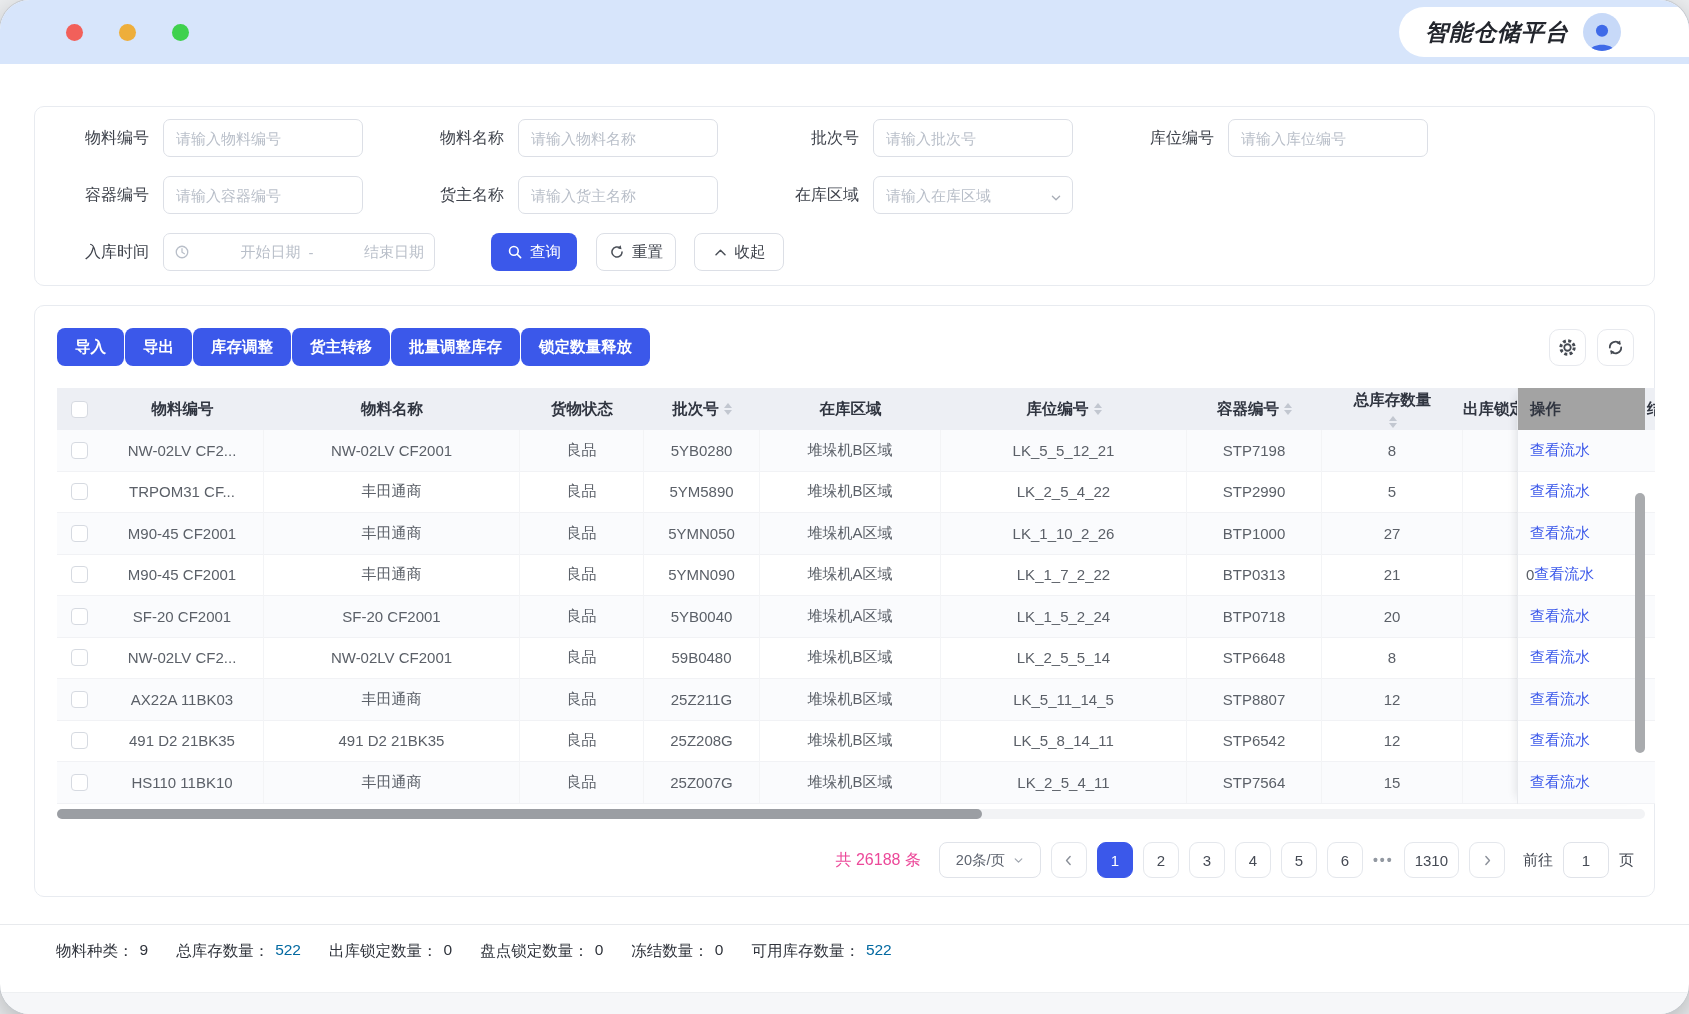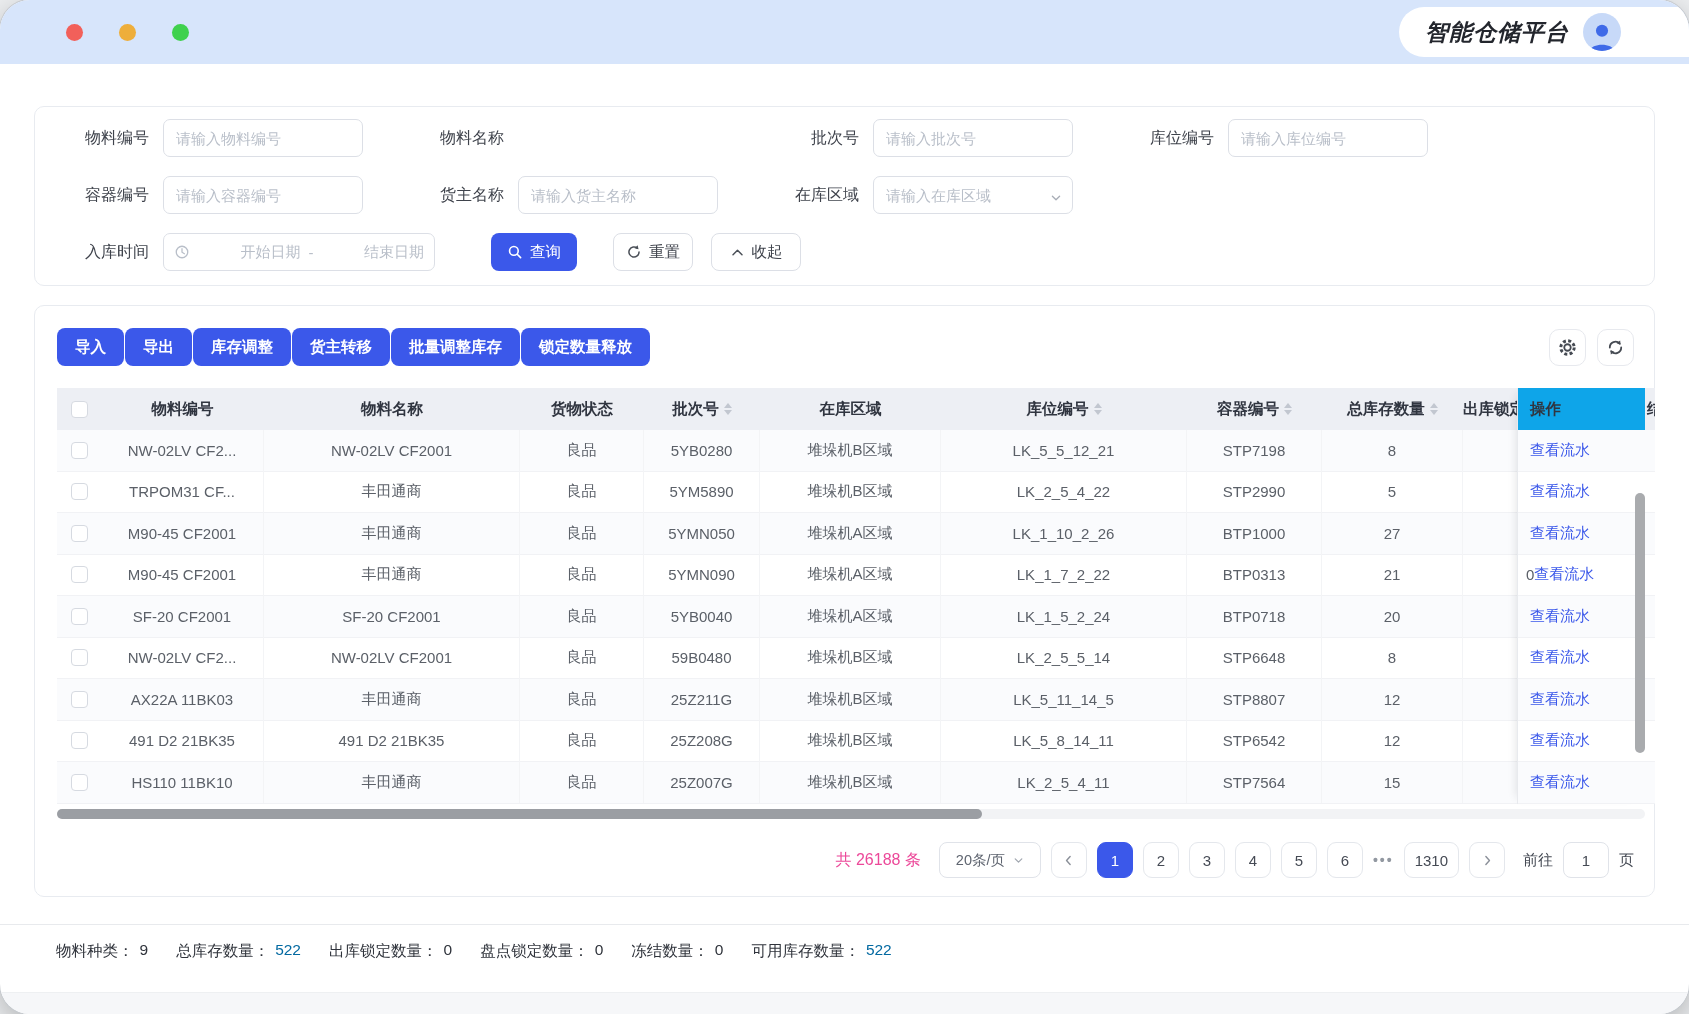--- a/index.html
+++ b/index.html
@@ -38,21 +38,21 @@
   .sel-caret { position:absolute; right:10px; top:13px; }
   .search-row3 { display:flex; align-items:center; margin-top:19px; }
   .date-input { width:272px; padding:0 10px; gap:8px; color:#b9bfc9; font-size:15px; }
   .date-ph { flex:1; text-align:right; }
   .date-sep { color:#b9bfc9; }
   .btn { height:38px; border-radius:8px; border:none; display:flex; align-items:center;
          justify-content:center; gap:7px; font-size:15.5px; cursor:pointer;
          font-family:"Liberation Sans","DejaVu Sans",sans-serif; }
   .btn.primary { background:#3b58ea; color:#fff; width:86px; margin-left:56px; }
   .btn.ghost { background:#fff; color:#3f434c; border:1px solid #dcdfe6; }
-  .btn-reset { width:80px; margin-left:36px; }
+  .btn-reset { width:80px; margin-left:19px; }
   .btn-collapse { width:90px; margin-left:18px; }
 
   
   .table-card { margin-top:19px; border:1px solid #e8ebf0; border-radius:10px; background:#fff;
                 padding:22px 0 16px 22px; }
   .toolbar { display:flex; align-items:center; justify-content:space-between; padding-right:20px; }
   .tb-left { display:flex; gap:1px; }
   .tb-btn { height:38px; padding:0 18px; background:#3b58ea; color:#fff; border:none; border-radius:8px;
             font-size:15.5px; font-weight:700; cursor:pointer;
             font-family:"Liberation Sans","DejaVu Sans",sans-serif; }
@@ -73,21 +73,21 @@
         color:#5b6068; flex:none; border-right:1px solid #f3f4f6; overflow:hidden; }
   .td.sel, .th.sel { border-right:none; }
   .cb { width:17px; height:17px; border:1.5px solid #d6dae1; border-radius:4px; background:#fff; }
   .carets { display:inline-flex; flex-direction:column; gap:2px; cursor:pointer; }
   .car-up { width:0; height:0; border-left:4.5px solid transparent; border-right:4.5px solid transparent;
             border-bottom:5.5px solid #c2c7d0; }
   .car-dn { width:0; height:0; border-left:4.5px solid transparent; border-right:4.5px solid transparent;
             border-top:5.5px solid #c2c7d0; }
   .t-fixed { position:absolute; left:1460px; top:0; width:128px;
              border-left:1px solid #e8eaee; box-shadow:-7px 0 9px -7px rgba(31,35,41,.14); }
-  .t-fixed .fh { height:42px; background:#0ea5e9; display:flex; align-items:center; padding-left:12px;
+  .t-fixed .fh { height:42px; background:#a3a3a3; display:flex; align-items:center; padding-left:12px;
                  font-size:15.5px; font-weight:700; color:#303540; }
   .t-fixed .fc { height:41.5px; background:#fff; border-bottom:1px solid #f1f2f5; display:flex;
                  align-items:center; padding-left:12px; }
   .t-fixed .fc.odd { background:#fafbfd; }
   .op-link { color:#3b58ea; font-size:15px; text-decoration:none; cursor:pointer; }
   .op-prefix { color:#5b6068; font-size:15px; margin-left:-4px; }
   .edge-partial { position:absolute; left:1590px; top:0; height:42px; display:flex; align-items:center;
                   font-size:15.5px; font-weight:700; color:#303540; white-space:nowrap; }
   .vscroll { position:absolute; right:10px; top:105px; width:10px; height:260px; border-radius:5px;
              background:#a9abae; }
@@ -150,20 +150,23 @@
     <section class="search-card">
       <div class="fields-grid">
           <div class="field">
             <label class="f-label">物料编号</label>
             <div class="f-input">
               <input placeholder="请输入物料编号" style="">
             </div>
           </div>
           <div class="field">
             <label class="f-label">物料名称</label>
+            <div class="f-input">
+              <input placeholder="请输入物料名称" style="">
+            </div>
           </div>
           <div class="field">
             <label class="f-label">批次号</label>
             <div class="f-input">
               <input placeholder="请输入批次号" style="">
             </div>
           </div>
           <div class="field">
             <label class="f-label">库位编号</label>
             <div class="f-input">
@@ -287,21 +290,21 @@
                 <i class="car-dn"></i>
               </span>
             </div>
             <div class="th" style="width: 135px;">
               <span>容器编号</span>
               <span class="carets">
                 <i class="car-up"></i>
                 <i class="car-dn"></i>
               </span>
             </div>
-            <div class="th" style="width: 141px;">
+            <div class="th" style="width: 141px; flex-direction: column;">
               <span>总库存数量</span>
               <span class="carets">
                 <i class="car-up"></i>
                 <i class="car-dn"></i>
               </span>
             </div>
             <div class="th left" style="width: 182px;">
               <span>出库锁定数量</span>
             </div>
           </div>

